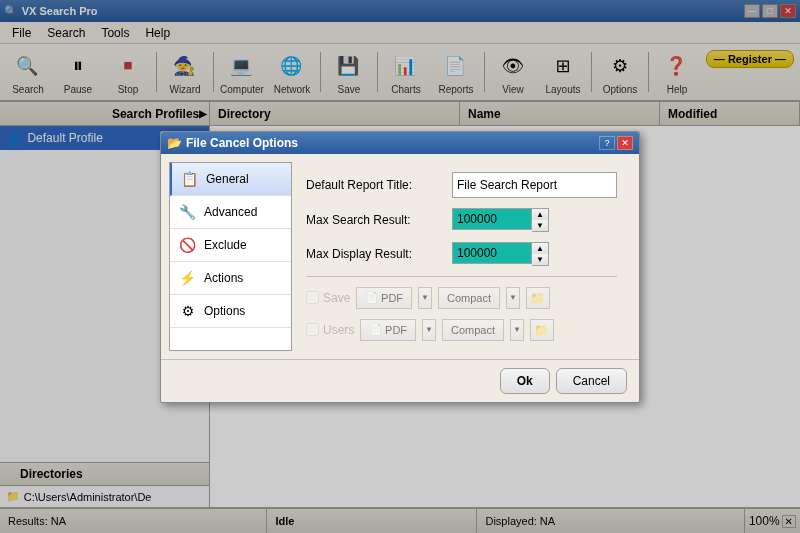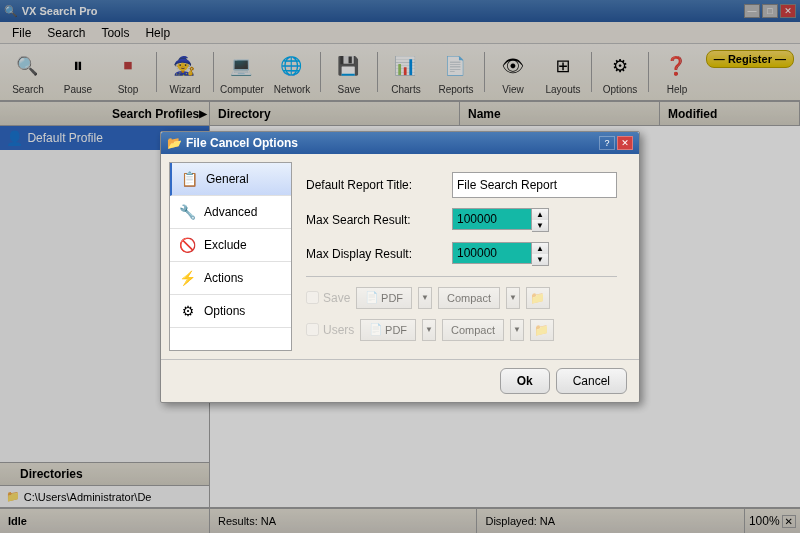--- a/index.html
+++ b/index.html
@@ -218,22 +218,22 @@
       <div id="column-headers">
         <div class="col-header dir">Directory</div>
         <div class="col-header name">Name</div>
         <div class="col-header mod">Modified</div>
       </div>
       <div style="flex:1; background:white;"></div>
     </div>
   </div>
 
   <div id="status-bar">
+    <div class="status-cell results">Results: NA</div>
     <div class="status-cell idle">Idle</div>
-    <div class="status-cell results">Results: NA</div>
     <div class="status-cell displayed">Displayed: NA</div>
     <div id="zoom-area">
       <span>100%</span>
       <span style="cursor:pointer; font-size:10px; border:1px solid #a0a0a0; padding:0 2px;">✕</span>
     </div>
   </div>
 </div>
 
 <div id="modal-overlay">
   <div id="modal">

